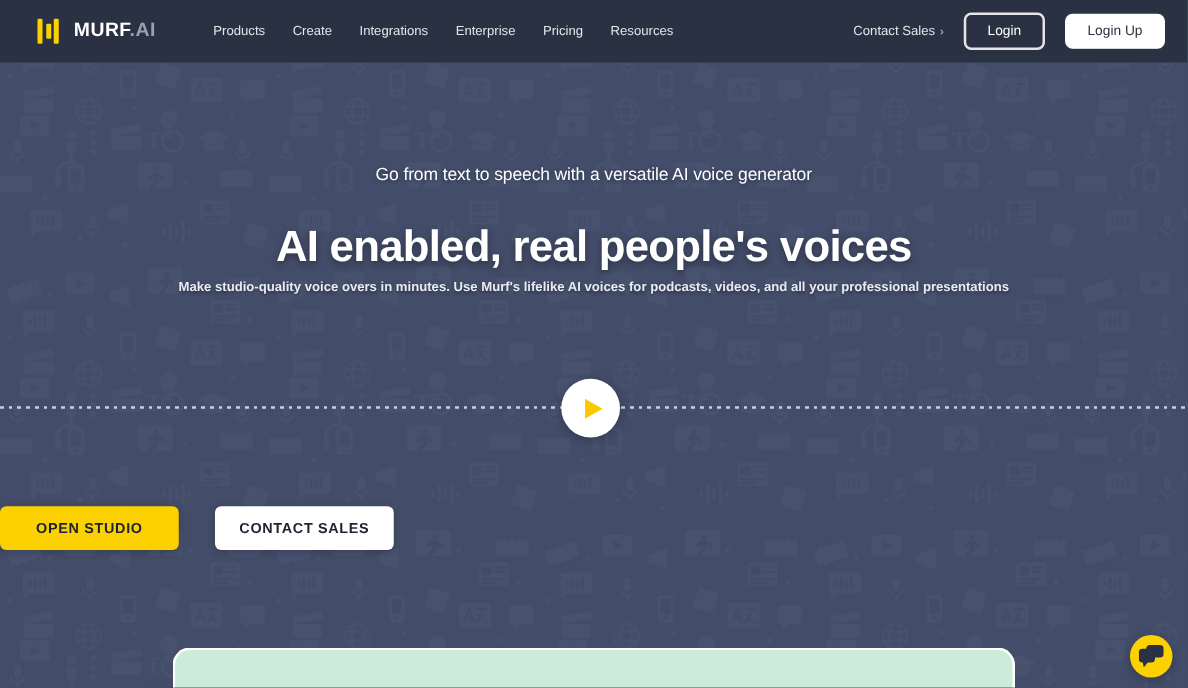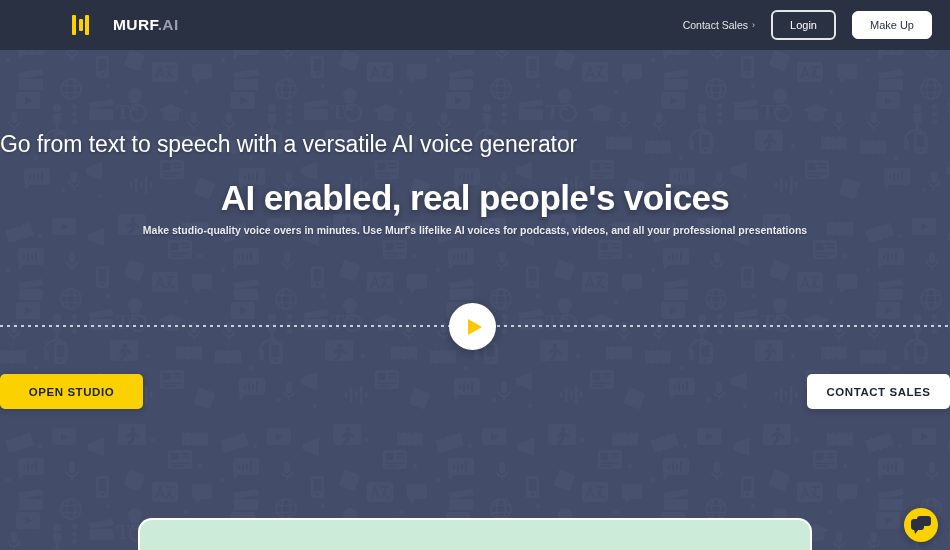--- a/index.html
+++ b/index.html
@@ -22,21 +22,21 @@
     z-index:1;
   }
 
   
   #header {
     position:absolute; top:0; left:0; right:0; height:50px;
     background:#2A3142;
     display:flex; align-items:center;
     z-index:20;
   }
-  #logo { display:flex; align-items:center; margin-left:72px; gap:24px; cursor:pointer; }
+  #logo { display:flex; align-items:center; margin-left:30px; gap:12px; cursor:pointer; }
   #logo-mark { display:flex; align-items:flex-end; gap:2.5px; height:20px; }
   .lbar { width:4px; background:#FCD100; border-radius:1px; }
   .lbar.tall { height:20px; }
   .lbar.short { height:12px; margin-bottom:4px; }
   #logo-text { font-size:15.5px; font-weight:bold; letter-spacing:.4px; }
   #logo-murf { color:#ffffff; }
   #logo-ai { color:#9aa0ae; font-weight:bold; }
 
   #nav-links { display:flex; align-items:center; gap:22px; margin-left:46px; }
   .nav-link {
@@ -57,22 +57,22 @@
     font-size:11px; border-radius:6px; padding:7px 17px;
     cursor:pointer; white-space:nowrap; font-weight:400;
   }
   #login-btn { background:transparent; color:#ffffff; border:2px solid #e5e5e5; }
   #signup-btn { background:#ffffff; color:#2A3142; border:1px solid #ffffff; }
 
   
   #hero { position:absolute; inset:0; z-index:10; }
 
   #eyebrow {
-    position:absolute; top:131px; left:0; right:0; 
-    color:#ffffff; font-size:23px; font-weight:400; letter-spacing:-.1px;
+    position:absolute; top:131px; left:0; right:0; text-align:center;
+    color:#ffffff; font-size:14px; font-weight:400; letter-spacing:-.1px;
     text-shadow:0 1px 3px rgba(25,30,45,.45);
   }
   #headline {
     position:absolute; top:178px; left:0; right:0; text-align:center;
     color:#ffffff; font-size:35px; font-weight:bold; letter-spacing:-.6px;
     text-shadow:0 2px 5px rgba(25,30,45,.5);
   }
   #subtext {
     position:absolute; top:224px; left:0; right:0; text-align:center;
     color:#e9ebf0; font-size:10.5px; font-weight:700;
@@ -95,22 +95,22 @@
   }
   #play-triangle {
     width:0; height:0; margin-left:4px;
     border-left:14px solid #FCC800;
     border-top:8.5px solid transparent;
     border-bottom:8.5px solid transparent;
   }
 
   
   #cta-row {
-    position:absolute; top:374px; left:0; right:0;
-    display:flex; justify-content:space-between; gap:12px; z-index:12;
+    position:absolute; top:405px; left:0; right:0;
+    display:flex; justify-content:flex-start; gap:29px; z-index:12;
   }
   .cta {
     font-size:11.5px; font-weight:bold; letter-spacing:.55px;
     border-radius:5px; padding:0 0; width:143px; height:35px;
     display:flex; align-items:center; justify-content:center;
     cursor:pointer; border:none; white-space:nowrap;
     box-shadow:0 2px 6px rgba(20,24,38,.22);
   }
   #open-studio-btn { background:#FCD100; color:#1d2330; }
   #contact-sales-btn { background:#ffffff; color:#1d2330; }
@@ -308,28 +308,36 @@
     <span id="logo-mark">
       <span class="lbar tall"></span>
       <span class="lbar short"></span>
       <span class="lbar tall"></span>
     </span>
     <span id="logo-text">
       <span id="logo-murf">MURF</span><span id="logo-ai">.AI</span>
     </span>
   </div>
 
+  <nav id="nav-links">
+    <a class="nav-link">Products</a>
+    <a class="nav-link">Create</a>
+    <a class="nav-link">Integrations</a>
+    <a class="nav-link">Enterprise</a>
+    <a class="nav-link">Pricing</a>
+    <a class="nav-link">Resources</a>
+  </nav>
 
   <div id="header-right">
     <span id="contact-sales-link">
       <span>Contact Sales</span>
       <span class="chev">›</span>
     </span>
     <button class="hbtn" id="login-btn">Login</button>
-    <button class="hbtn" id="signup-btn">Make Up</button>
+    <button class="hbtn" id="signup-btn">Login Up</button>
   </div>
 </div>
 
 <div id="hero">
 
   <div id="eyebrow">Go from text to speech with a versatile AI voice generator</div>
   <h1 id="headline">AI enabled, real people's voices</h1>
   <div id="subtext">Make studio-quality voice overs in minutes. Use Murf's lifelike AI voices for podcasts, videos, and all your professional presentations</div>
 
   <div id="divider"></div>

